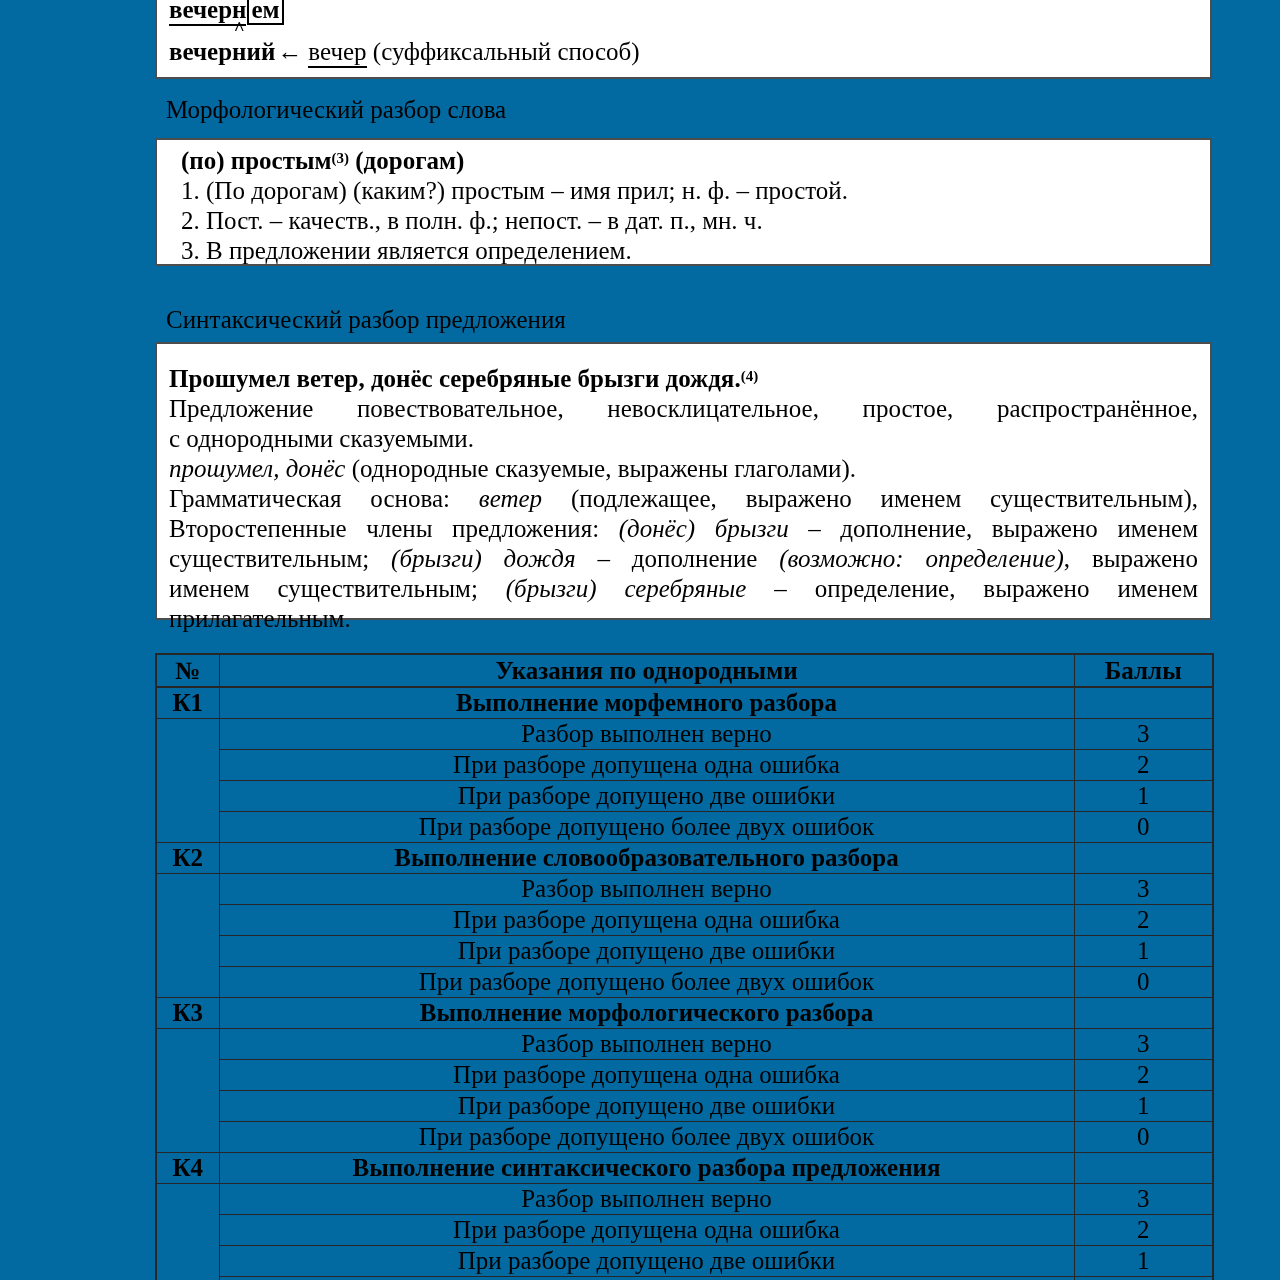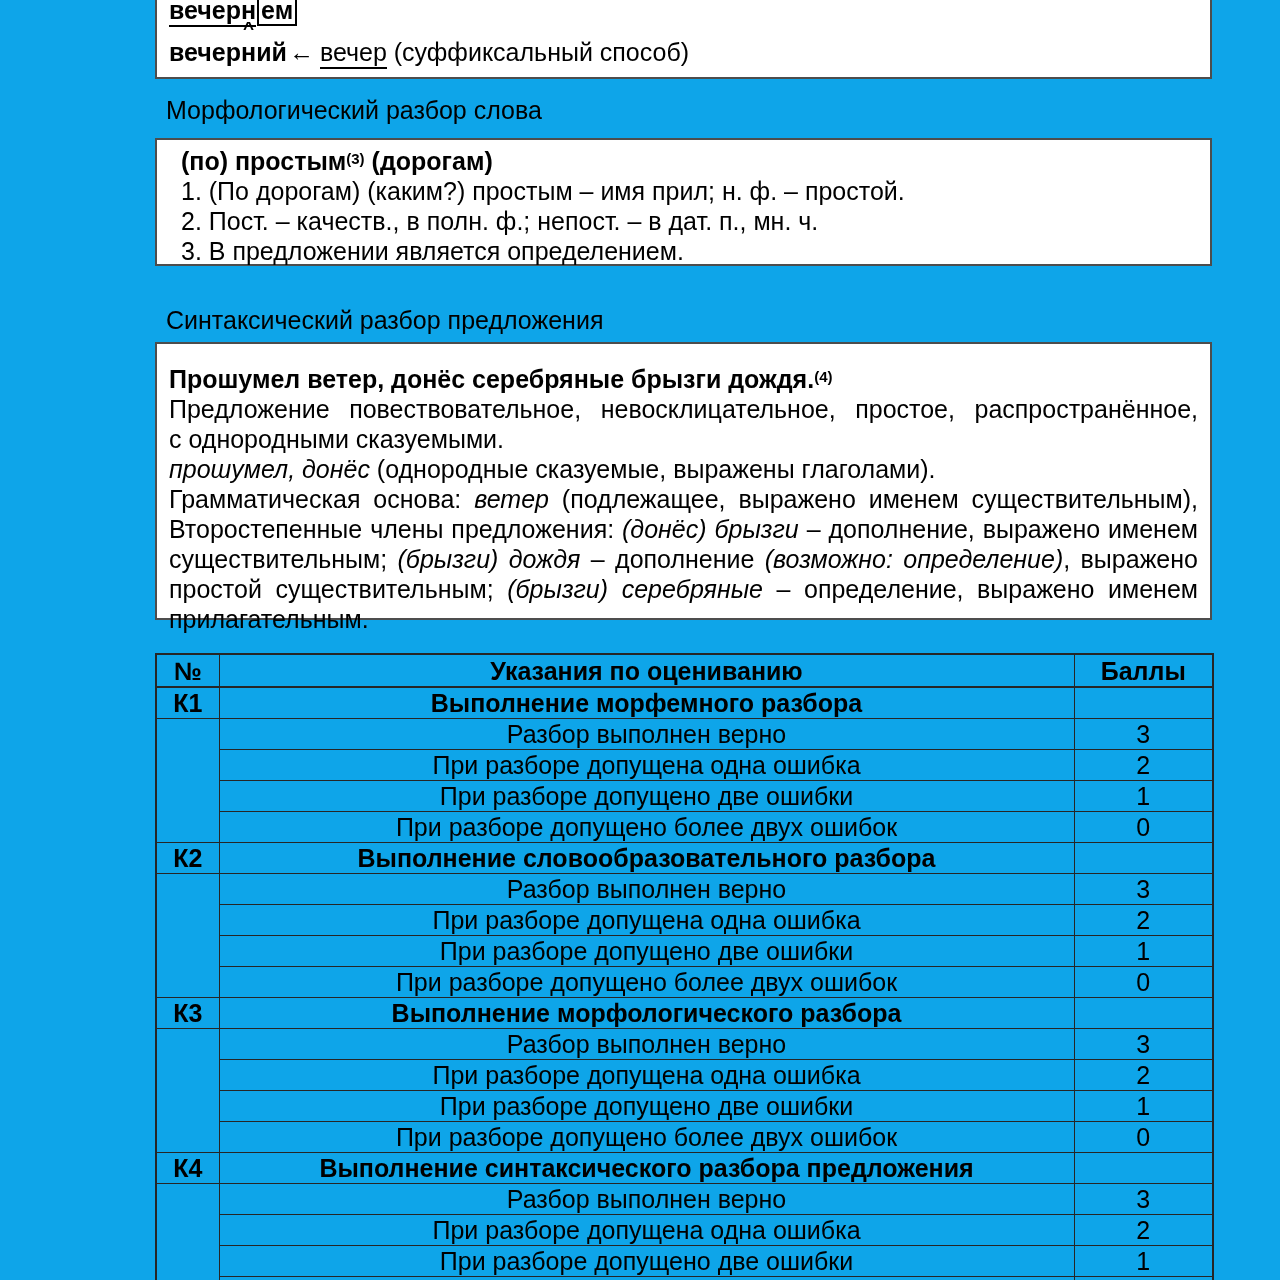--- a/index.html
+++ b/index.html
@@ -1,18 +1,18 @@
 <!DOCTYPE html>
 <html><head>
 <meta charset="utf-8">
 <style>
   html,body{margin:0;padding:0;background:#ffffff;}
   #page{
-    position:relative;width:1280px;height:1280px;overflow:hidden;background:#0ea5e9;
-    font-family:Liberation Sans, sans-serif;color:#000;
+    position:relative;width:1280px;height:1280px;overflow:hidden;background:#0369a1;
+    font-family:Liberation Serif, serif;color:#000;
     font-size:25px;line-height:30px;
   }
   .abox{position:absolute;box-sizing:border-box;border:2px solid #4d4d4d;background:#fff;}
   
   #word-box{left:155px;top:-47px;width:1057px;height:126px;padding:0 12px;}
   #word-line{margin-top:40px;height:28px;font-weight:bold;}
   .root-underline{border-bottom:2px solid #000;padding-bottom:1px;}
   .ending-box{border:2px solid #000;padding:0 2px;margin-left:1px;}
   #derivation-line{margin-top:14px;height:34px;}
   #derivation-line .derived{font-weight:bold;}
@@ -81,34 +81,34 @@
   <div id="syntax-heading" class="heading">Синтаксический разбор предложения</div>
 
   <div id="syntax-box" class="abox">
     <div class="ln sentence"><span>Прошумел ветер, донёс серебряные брызги дождя.</span><sup class="note">(4)</sup></div>
     <div class="ln j"><span>Предложение повествовательное, невосклицательное, простое, распространённое,</span></div>
     <div class="ln"><span>с однородными сказуемыми.</span></div>
     <div class="ln"><span class="it">прошумел, донёс</span><span> (однородные сказуемые, выражены глаголами).</span></div>
     <div class="ln j"><span>Грамматическая основа: </span><span class="it">ветер</span><span> (подлежащее, выражено именем существительным),</span></div>
     <div class="ln j"><span>Второстепенные члены предложения: </span><span class="it">(донёс) брызги</span><span> – дополнение, выражено именем</span></div>
     <div class="ln j"><span>существительным; </span><span class="it">(брызги) дождя</span><span> –  дополнение </span><span class="it">(возможно: определение)</span><span>, выражено</span></div>
-    <div class="ln j"><span>простой существительным; </span><span class="it">(брызги) серебряные</span><span> – определение, выражено именем</span></div>
+    <div class="ln j"><span>именем существительным; </span><span class="it">(брызги) серебряные</span><span> – определение, выражено именем</span></div>
     <div class="ln"><span>прилагательным.</span></div>
   </div>
 
   <table id="score-table">
     <colgroup>
         <col style="width:63px">
         <col style="width:855px">
         <col style="width:139px">
       </colgroup>
     <thead>
       <tr>
         <th>№</th>
-        <th>Указания по оцениванию</th>
+        <th>Указания по однородными</th>
         <th>Баллы</th>
       </tr>
     </thead>
     <tbody>
       <tr class="krow">
         <td class="num">К1</td>
         <td class="crit b">Выполнение морфемного разбора</td>
         <td class="pts"></td>
       </tr>
       <tr>

